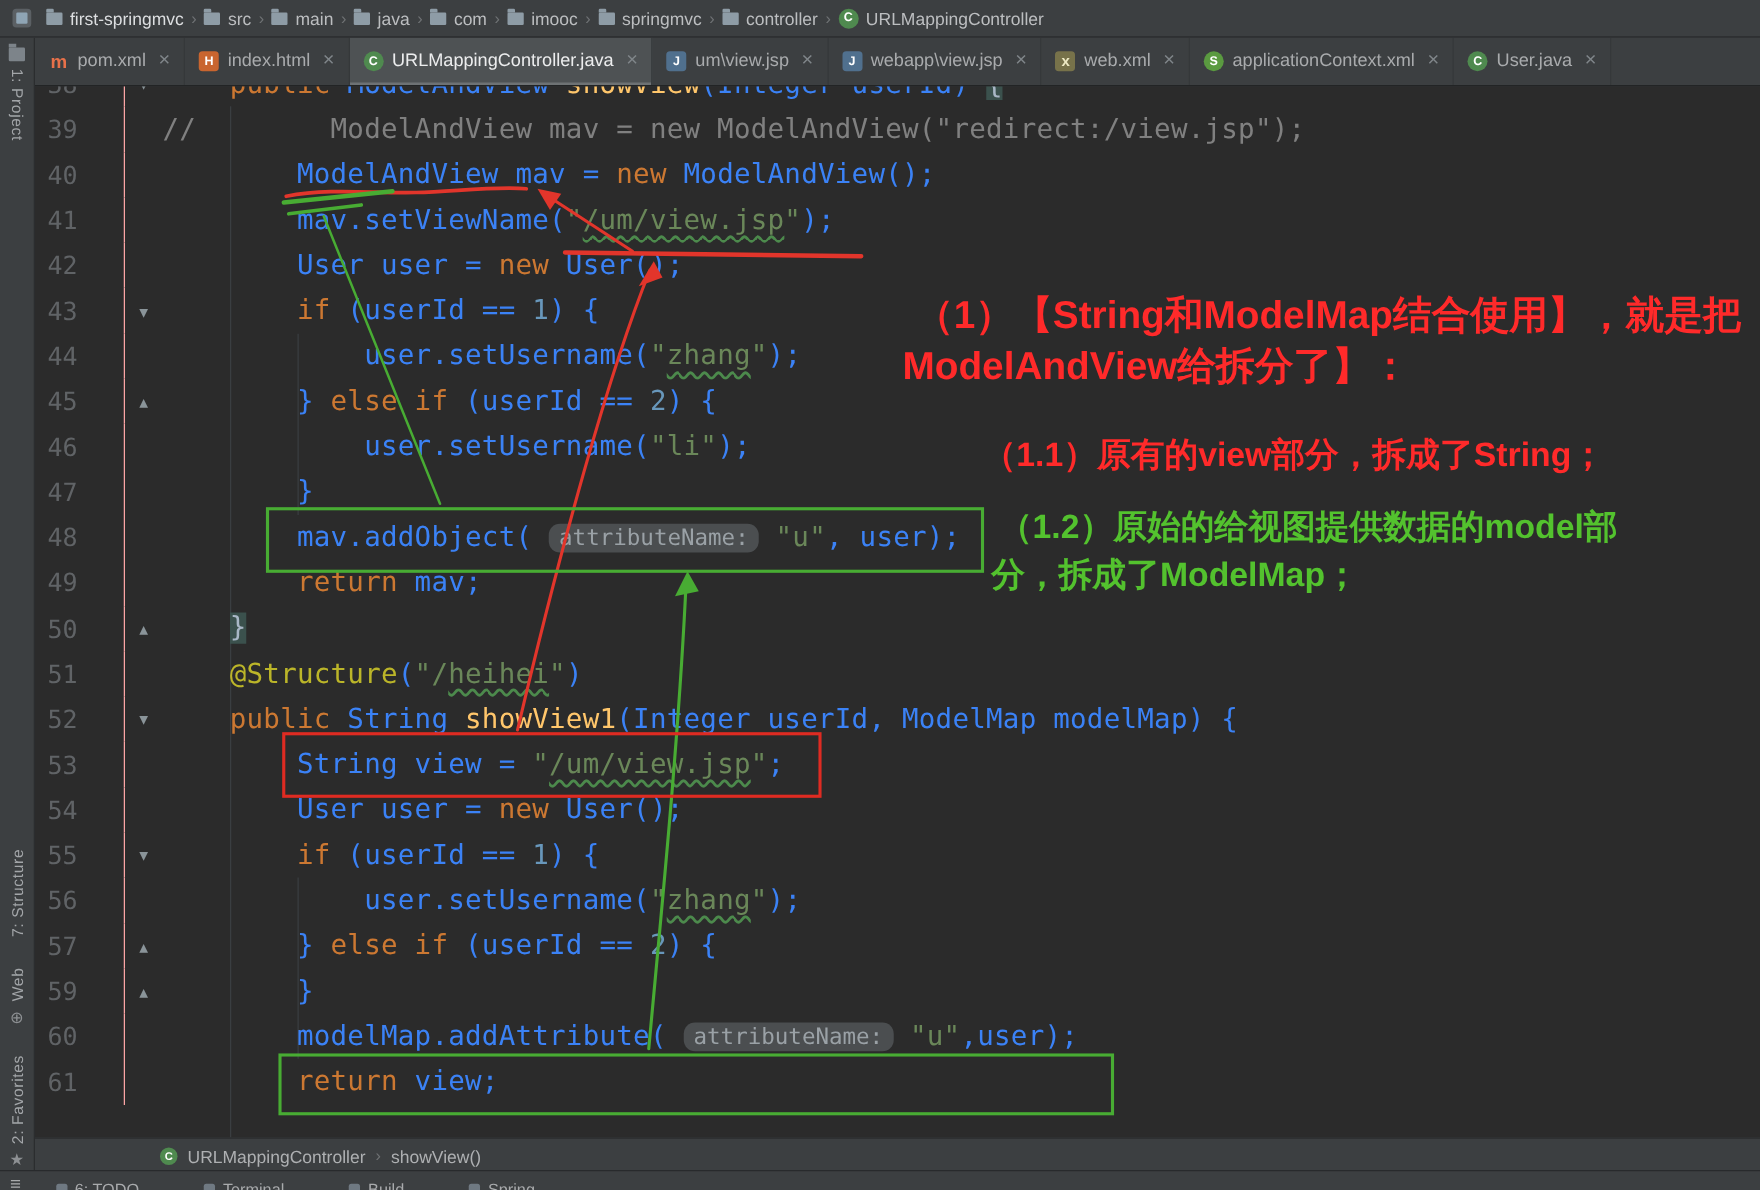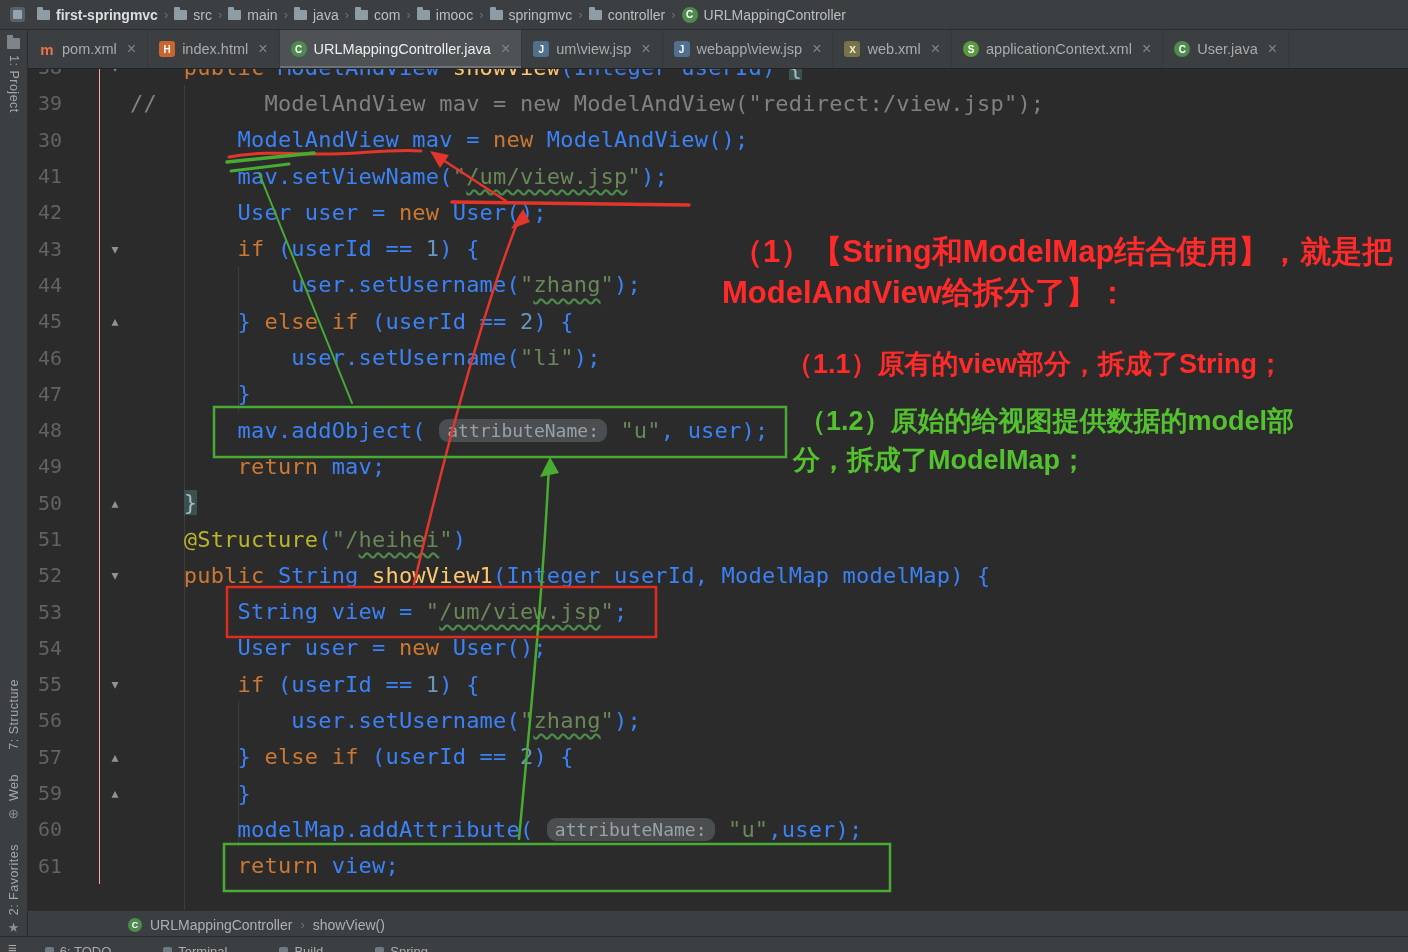--- a/index.html
+++ b/index.html
@@ -9,21 +9,21 @@
   
   #top-bar{position:absolute;top:0;left:0;width:100%;height:30px;background:#3C3F41;
            border-bottom:1px solid #2A2C2E;display:flex;align-items:center;
            padding:0 10px;box-sizing:border-box;z-index:11}
   .win-ico{width:15px;height:15px;border-radius:3px;background:#5B6064;margin-right:9px;
            position:relative;flex:none}
   .win-ico::after{content:"";position:absolute;inset:3px;background:#8FA5B5;border-radius:1px}
   #top-crumbs{display:flex;align-items:center;gap:2px;white-space:nowrap}
   .crumb{display:inline-flex;align-items:center;gap:6px;color:#BCBEC0;font-size:14px;
          padding:0 3px;cursor:pointer}
-  .crumb.bold .clabel{font-weight:bold;color:#DCDEE0}
+  .crumb.bold .clabel{font-weight:normal;color:#DCDEE0}
   .sep{color:#6F7274;font-size:13px;margin:0 1px}
 
   
   .ico-folder{width:13px;height:10px;background:#8E9CA6;border-radius:1px;position:relative;
               display:inline-block;flex:none}
   .ico-folder::before{content:"";position:absolute;top:-3px;left:0;width:6px;height:3px;
                       background:inherit;border-radius:1px 1px 0 0}
   .fi{width:16px;height:16px;border-radius:3px;display:inline-flex;align-items:center;
       justify-content:center;font-weight:bold;font-size:10px;color:#fff;flex:none;
       font-family:"Liberation Sans",sans-serif}
@@ -233,21 +233,21 @@
           <span class="fold">▾</span>
         </div>
         <div class="codetext"><span class="tok-d">    </span><span class="tok-k">public</span><span class="tok-d"> ModelAndView </span><span class="tok-m">showView</span><span class="tok-d">(Integer userId) </span><span class="tok-b">{</span></div>
       </div>
       <div class="line">
         <div class="lnum">39</div>
         <div class="foldcol"></div>
         <div class="codetext"><span class="tok-c">//        ModelAndView mav = new ModelAndView("redirect:/view.jsp");</span></div>
       </div>
       <div class="line">
-        <div class="lnum">30</div>
+        <div class="lnum">40</div>
         <div class="foldcol"></div>
         <div class="codetext"><span class="tok-d">        ModelAndView mav = </span><span class="tok-k">new</span><span class="tok-d"> ModelAndView();</span></div>
       </div>
       <div class="line">
         <div class="lnum">41</div>
         <div class="foldcol"></div>
         <div class="codetext"><span class="tok-d">        mav.setViewName(</span><span class="tok-s">"</span><span class="tok-w">/um/view.jsp</span><span class="tok-s">"</span><span class="tok-d">);</span></div>
       </div>
       <div class="line">
         <div class="lnum">42</div>

